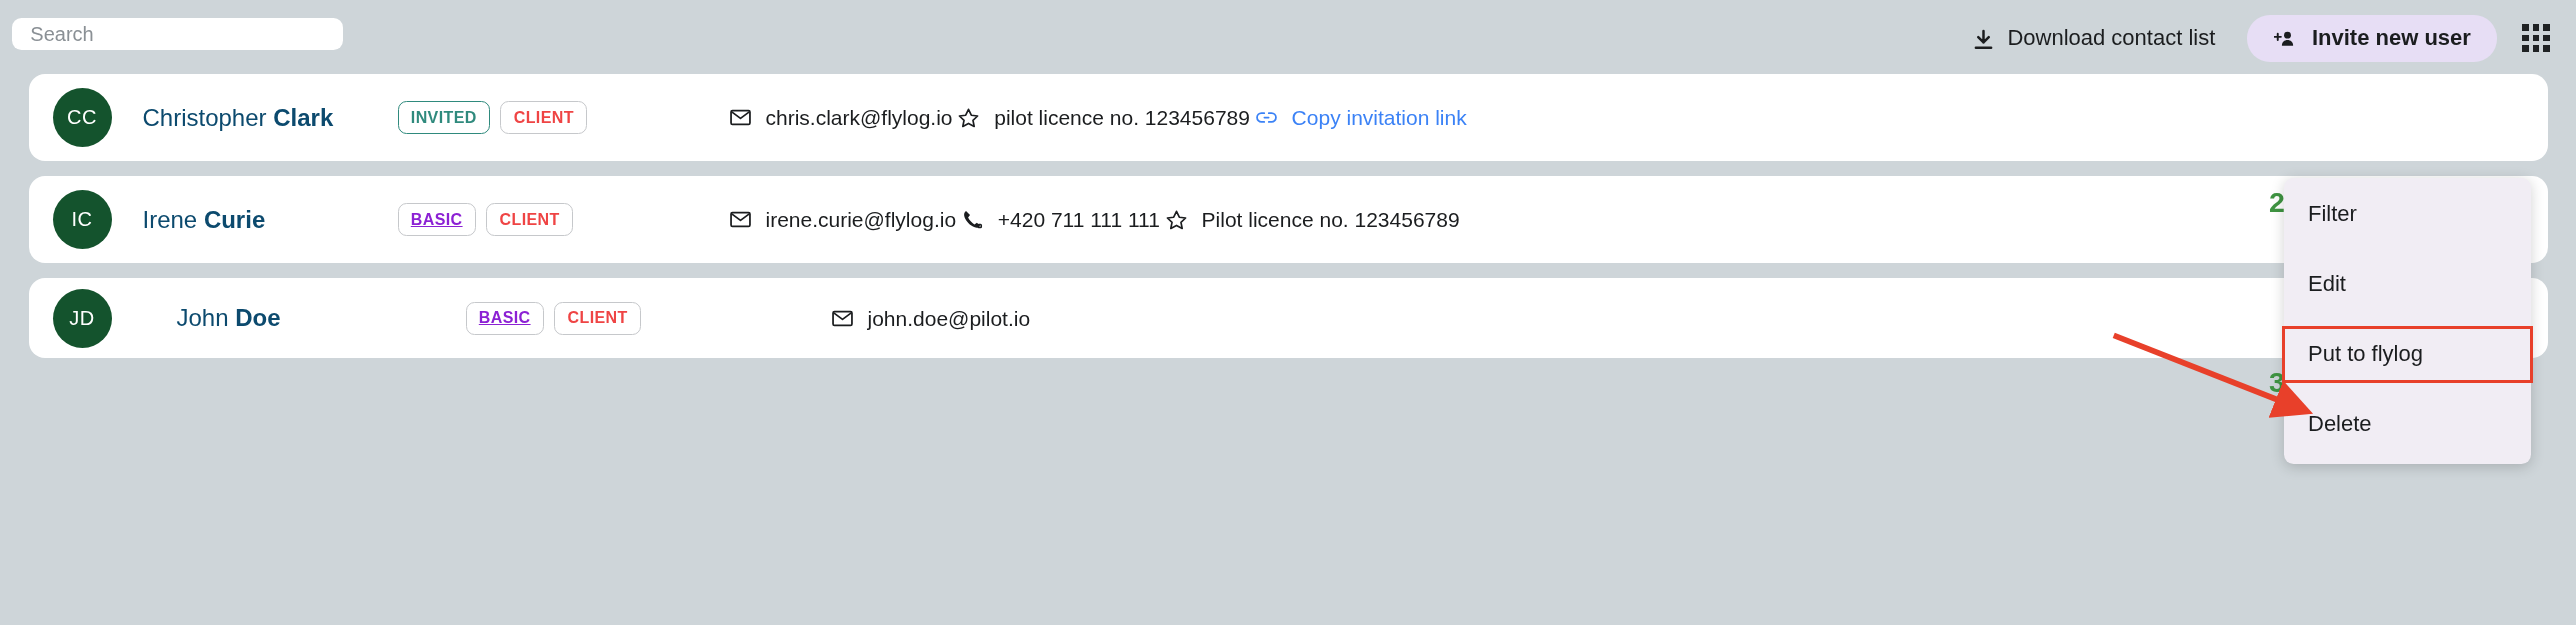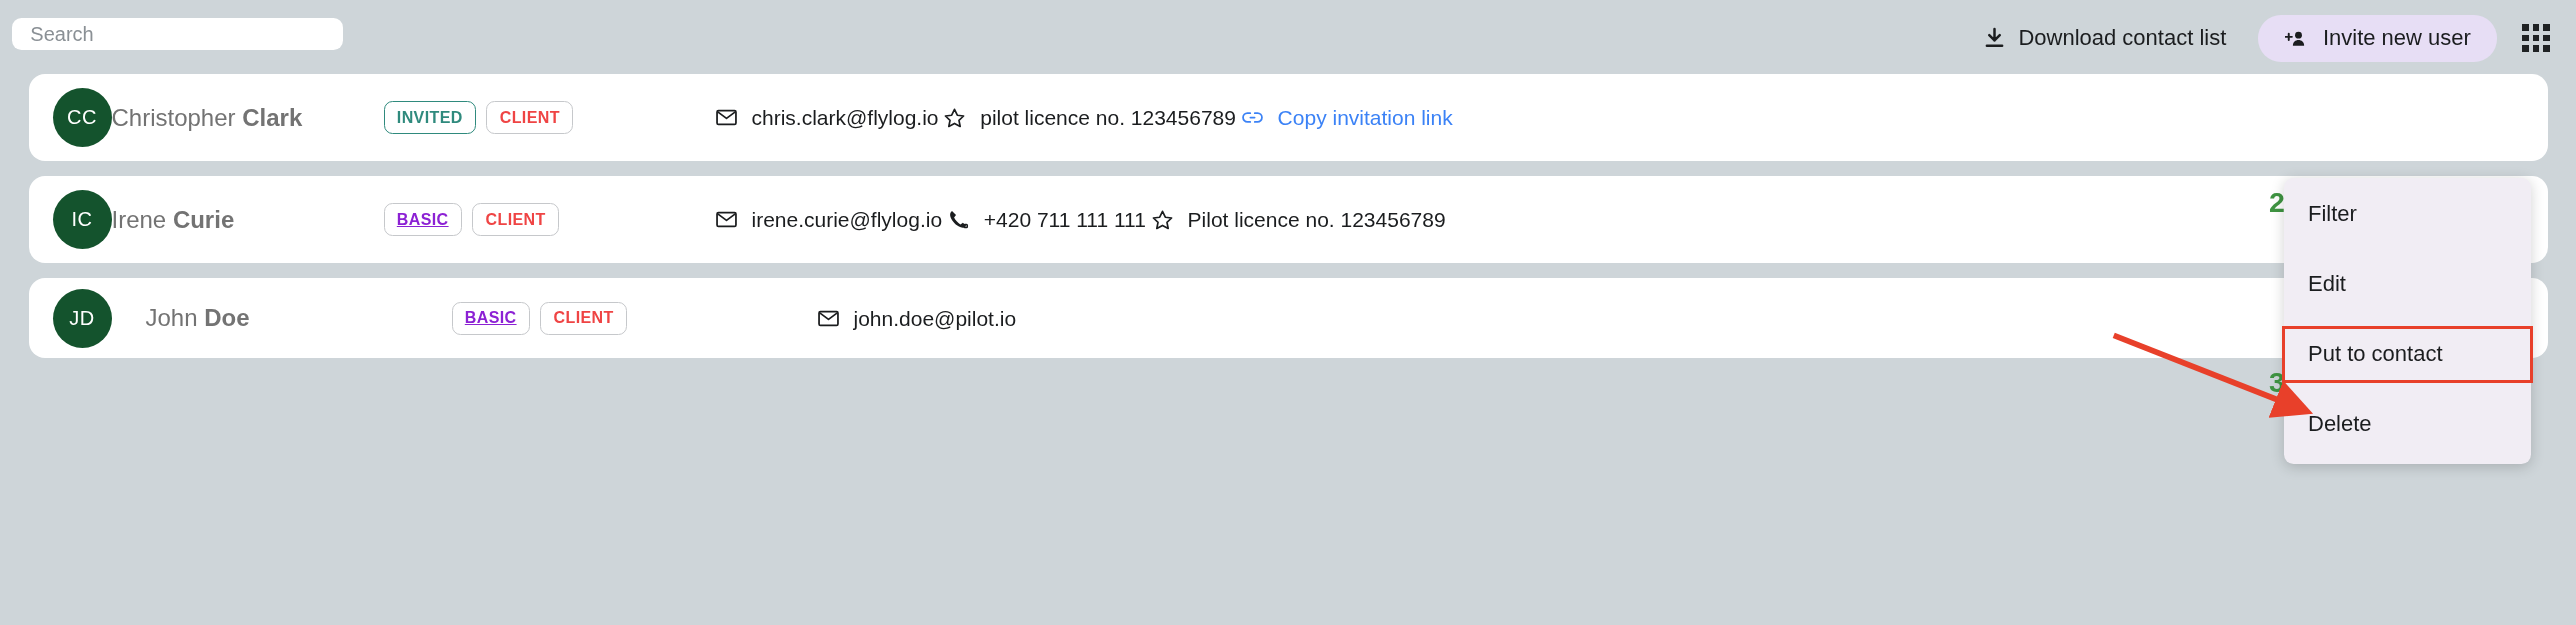--- a/index.html
+++ b/index.html
@@ -40,42 +40,42 @@
   .toolbar-right {
     position: absolute;
     right: 17px; top: 0;
     height: 76px;
     display: flex;
     align-items: center;
     gap: 0px;
   }
   .download-btn {
     display: flex;
-    align-items: center;
+    align-items: flex-end;
     gap: 13.3px;
     background: transparent;
     border: none;
     cursor: pointer;
     font-family: "Liberation Sans", sans-serif;
     font-size: 22px;
     color: #1b1d1f;
     padding: 7.6px 17px;
     margin-right: 15px;
   }
   .invite-btn {
     display: flex;
     align-items: center;
     gap: 17px;
     background: #e7def5;
     border: none;
     border-radius: 23px;
     cursor: pointer;
     font-family: "Liberation Sans", sans-serif;
     font-size: 22px;
-    font-weight: normal;
+    font-weight: bold;
     color: #1b1d1f;
     height: 47px;
     padding: 0 26.6px;
     margin-right: 19px;
   }
   .grid-btn {
     background: transparent;
     border: none;
     cursor: pointer;
     padding: 5.7px;
@@ -120,32 +120,33 @@
     color: #ffffff;
     font-size: 20px;
     display: flex;
     align-items: center;
     justify-content: center;
     margin-left: 24px;
     flex: 0 0 auto;
     letter-spacing: 0.5px;
   }
   .name {
+    margin-left: 31px;
     font-size: 24px;
-    color: #737373;
+    color: #0c4a6e;
     white-space: nowrap;
     width: 252px;
     flex: 0 0 auto;
   }
   .name .last { font-weight: bold; }
 
   .badges {
     display: flex;
     gap: 10.4px;
-    margin-left: 20px;
+    margin-left: 3px;
     flex: 0 0 auto;
     width: 275px;
   }
   .badge {
     border: 1.4px solid #c6c8cb;
     border-radius: 8.5px;
     height: 33px;
     min-width: 63px;
     padding: 0 12.3px;
     display: flex;
@@ -369,21 +370,21 @@
         </div>
       </div>
     </div>
   </div>
 
 <div class="menu" id="context-menu">
     <div class="menu-item">Filter</div>
     <div class="menu-spacer"></div>
     <div class="menu-item">Edit</div>
     <div class="menu-spacer"></div>
-    <div class="menu-item highlighted">Put to contact</div>
+    <div class="menu-item highlighted">Put to flylog</div>
     <div class="menu-spacer"></div>
     <div class="menu-item">Delete</div>
   </div>
 
 <div id="anno-layer">
     <div class="anno-num" style="left: 2269px; top: 186px;">2</div>
     <div class="anno-num" style="left: 2269px; top: 366px;">3</div>
   </div>
 
 <svg class="anno-arrow" viewBox="0 0 260 140" width="247" height="133">

